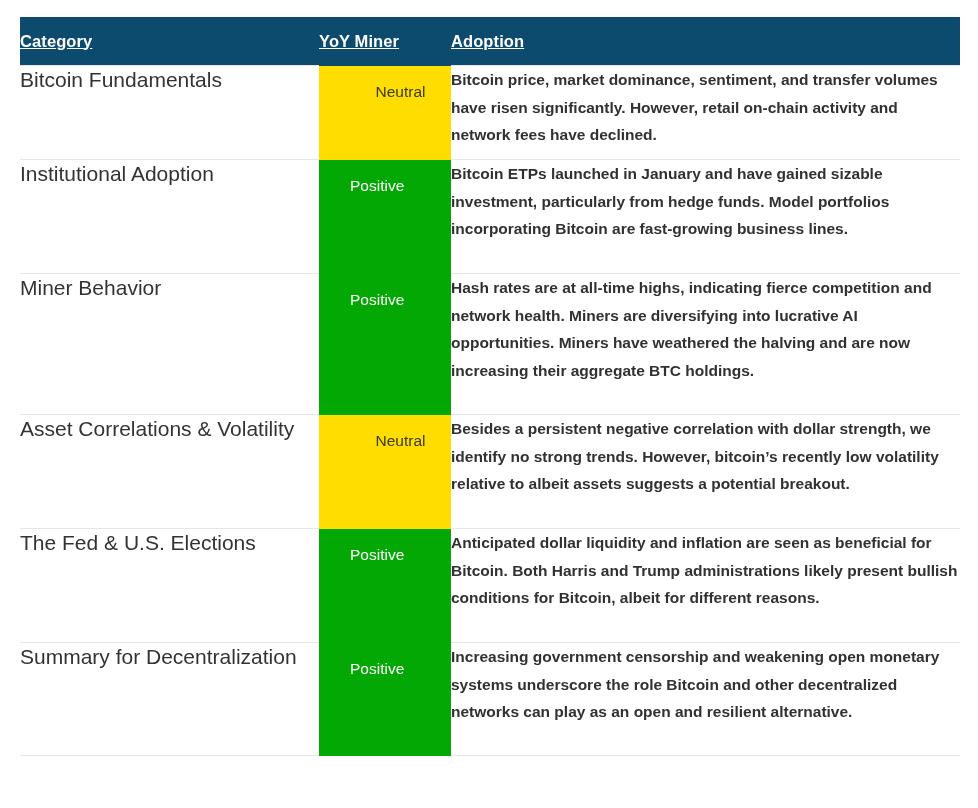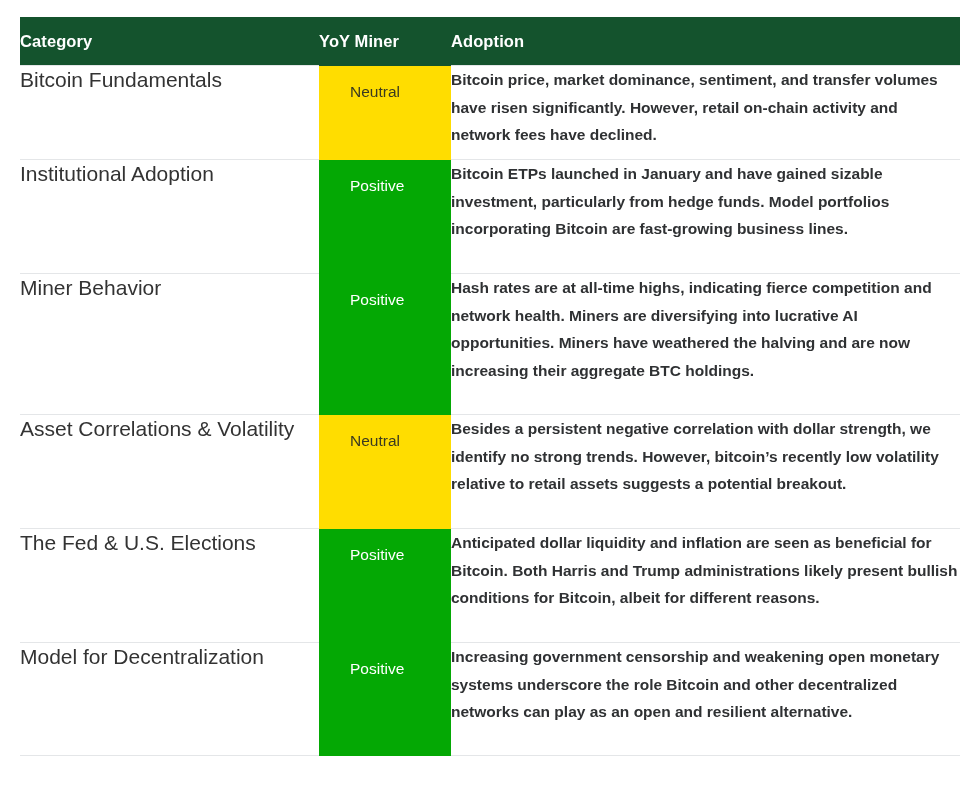--- a/index.html
+++ b/index.html
@@ -22,30 +22,31 @@
   }
 
   .grade-table {
     width: 940px;
     border-collapse: collapse;
     table-layout: fixed;
   }
 
   
   .grade-table thead th {
-    background: #14532d;
+    background: #0c4a6e;
     color: #ffffff;
     font-size: 16.5px;
     font-weight: 600;
     text-align: left;
     vertical-align: middle;
     height: 48px;
     padding: 0;
     border: none;
     letter-spacing: 0.1px;
+    text-decoration: underline;
   }
   th.col-category   { width: 299px; padding-left: 22px; }
   th.col-grade      { width: 132px; padding-left: 13px;
                       border-left: 1px solid #5d6875;
                       border-right: 1px solid #5d6875; }
   th.col-summary    { width: 509px; padding-left: 23px; }
 
   
   .grade-table tbody td {
     border-top: 1px solid #e4e6e8;
@@ -79,20 +80,21 @@
     font-size: 15.5px;
     line-height: 1.35;
   }
   .grade-chip.positive {
     background: #04a804;
     color: #ffffff;
   }
   .grade-chip.neutral {
     background: #ffdd00;
     color: #3a3a20;
+    text-align: center;
   }
 
   td.cell-summary {
     padding: 14px 12px 16px 23px;
     font-size: 15.5px;
     color: #2f3133;
     line-height: 1.78;
     font-weight: bold;
   }
   .cell-summary p {
@@ -146,34 +148,34 @@
           <td class="cell-summary">
             <p>Hash rates are at all-time highs, indicating fierce competition and network health. Miners are diversifying into lucrative AI opportunities. Miners have weathered the halving and are now increasing their aggregate BTC holdings.</p>
           </td>
         </tr>
         <tr data-row="3">
           <td class="cell-category">Asset Correlations &amp; Volatility</td>
           <td class="cell-grade">
             <span class="grade-chip neutral">Neutral</span>
           </td>
           <td class="cell-summary">
-            <p>Besides a persistent negative correlation with dollar strength, we identify no strong trends. However, bitcoin’s recently low volatility relative to retail assets suggests a potential breakout.</p>
+            <p>Besides a persistent negative correlation with dollar strength, we identify no strong trends. However, bitcoin’s recently low volatility relative to albeit assets suggests a potential breakout.</p>
           </td>
         </tr>
         <tr data-row="4">
           <td class="cell-category">The Fed &amp; U.S. Elections</td>
           <td class="cell-grade">
             <span class="grade-chip positive">Positive</span>
           </td>
           <td class="cell-summary">
             <p>Anticipated dollar liquidity and inflation are seen as beneficial for Bitcoin. Both Harris and Trump administrations likely present bullish conditions for Bitcoin, albeit for different reasons.</p>
           </td>
         </tr>
         <tr data-row="5">
-          <td class="cell-category">Model for Decentralization</td>
+          <td class="cell-category">Summary for Decentralization</td>
           <td class="cell-grade">
             <span class="grade-chip positive">Positive</span>
           </td>
           <td class="cell-summary">
             <p>Increasing government censorship and weakening open monetary systems underscore the role Bitcoin and other decentralized networks can play as an open and resilient alternative.</p>
           </td>
         </tr>
       </tbody>
   </table>
 </div>

